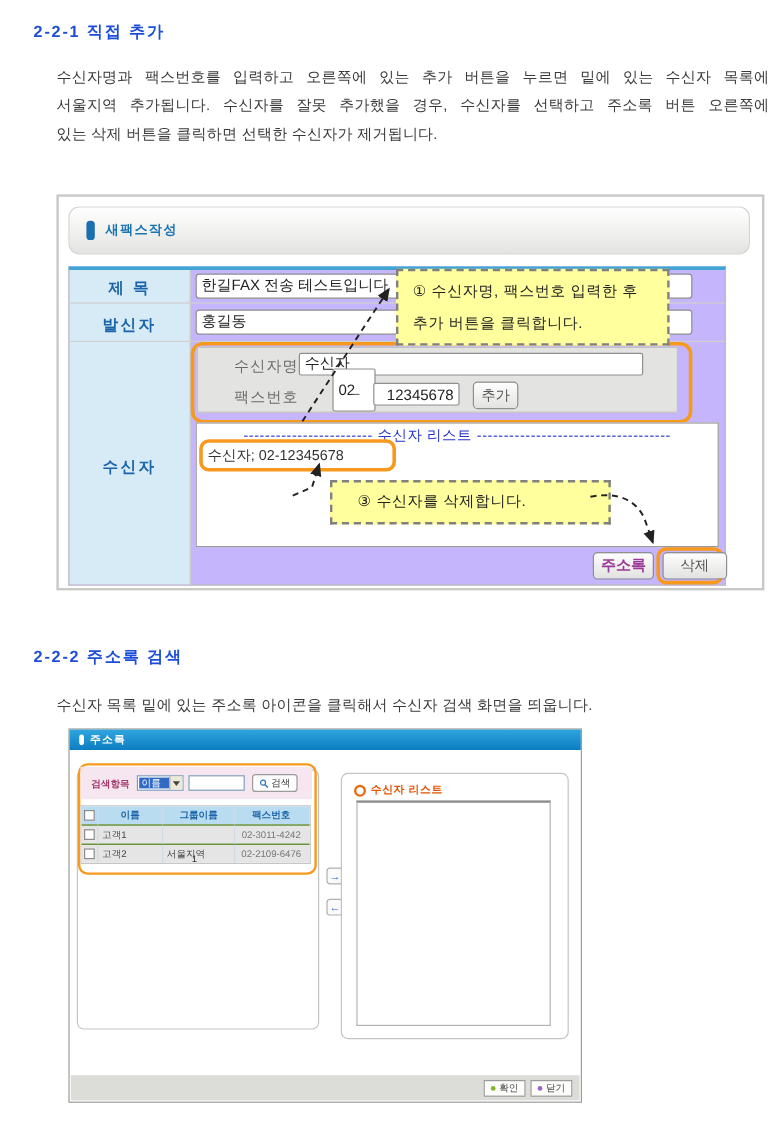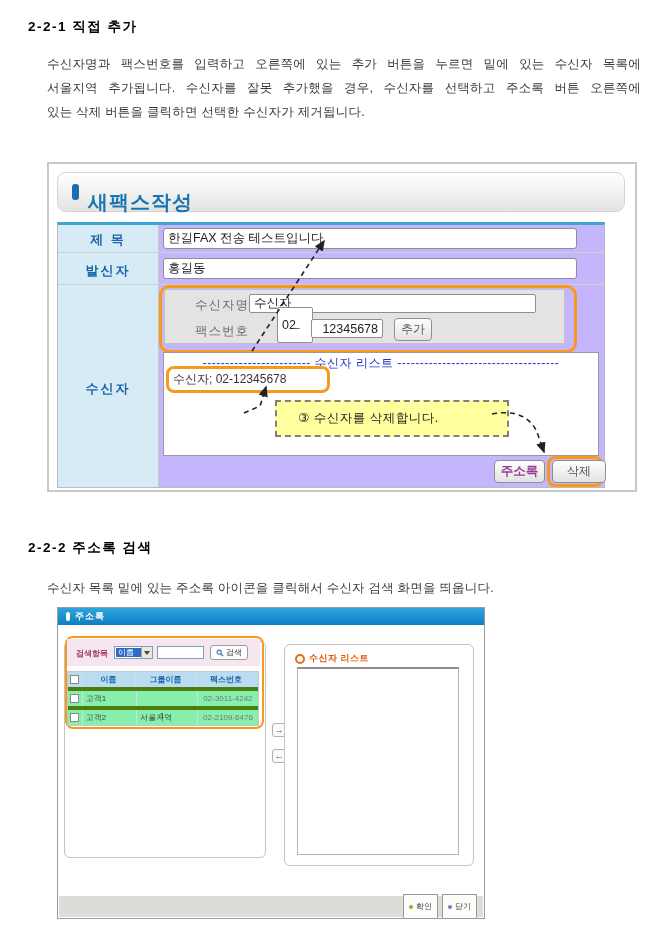--- a/index.html
+++ b/index.html
@@ -1,28 +1,28 @@
 <!DOCTYPE html>
 <html><head>
 <meta charset="utf-8">
 <style>
   html,body{margin:0;padding:0;background:#fff;}
   #page{position:relative;width:650px;height:941px;background:#fff;overflow:hidden;
         font-family:"Liberation Sans","DejaVu Sans",sans-serif;color:#333;}
   
-  .h1{position:absolute;left:28px;font-size:13.5px;font-weight:bold;color:#000000;letter-spacing:1.5px;}
+  .h1{position:absolute;left:28px;font-size:13.5px;font-weight:bold;color:#1d4ed8;letter-spacing:1.5px;}
   .para{position:absolute;left:47px;width:594px;font-size:12.5px;color:#3a3a3a;letter-spacing:.2px;}
   .jline{height:24px;line-height:24px;text-align:justify;text-align-last:justify;white-space:nowrap;overflow:hidden;}
   .lline{height:24px;line-height:24px;}
   
   #shot1{position:absolute;left:47px;top:162px;width:586px;height:326px;border:2px solid #c9c9c7;background:#fff;}
   .fax-header{position:absolute;left:8px;top:8px;width:566px;height:38px;border:1px solid #d4d4d2;border-radius:9px;
               background:linear-gradient(#ffffff,#f0f0ee 55%,#e3e3e1);}
   .pill{position:absolute;left:14px;top:11px;width:7px;height:16px;background:#1b6fb0;border-radius:3px;}
-  .fax-title{position:absolute;left:30px;top:12px;line-height:38px;font-size:20px;font-weight:bold;color:#1a74b4;letter-spacing:1px;font-family:Liberation Mono, monospace;}
+  .fax-title{position:absolute;left:30px;top:0;line-height:38px;font-size:11px;font-weight:bold;color:#1a74b4;letter-spacing:1px;}
   .fax-table{position:absolute;left:8px;top:58px;width:546px;height:262px;border:1px solid #bcbcbc;border-top:3px solid #41a5d4;background:#c4b5fd;}
   .lblcol{position:absolute;left:0;top:0;width:100px;height:100%;background:#d7ebf7;border-right:1px solid #c6c6c6;}
   .rowline{position:absolute;left:0;right:0;border-top:1px solid #cfcfcf;}
   .r1{top:27px;} .r2{top:59px;}
   .flabel{position:absolute;left:0;width:100px;text-align:center;color:#1c64a9;font-weight:bold;font-size:13px;letter-spacing:2px;}
   .l1{top:6px;} .l2{top:37px;} .l3{top:155px;}
   .inp{position:absolute;border:1px solid #8f8f8f;border-radius:3px;background:#fff;font-size:12.5px;color:#222;
        padding:0 4px;box-sizing:border-box;font-family:inherit;}
   .inp-subject{left:105px;top:3px;width:414px;height:21px;}
   .inp-sender{left:105px;top:33px;width:414px;height:21px;}
@@ -69,41 +69,41 @@
   .sel{position:absolute;left:47px;top:7px;width:39px;height:13px;border:1px solid #7f9db9;background:#fff;box-sizing:border-box;}
   .selval{position:absolute;left:1px;top:1px;right:11px;bottom:1px;background:#316ac5;color:#fff;font-size:8px;line-height:9px;padding-left:2px;overflow:hidden;}
   .selbtn{position:absolute;right:0;top:0;width:10px;height:11px;background:#ece9d8;border-left:1px solid #aca899;}
   .selarrow{position:absolute;left:2px;top:4px;width:0;height:0;border-left:3px solid transparent;border-right:3px solid transparent;border-top:4px solid #444;}
   .sinput{position:absolute;left:90px;top:7px;width:47px;height:13px;border:1px solid #7f9db9;box-sizing:border-box;font-size:8px;padding:0 2px;font-family:inherit;}
   .sbtn{position:absolute;left:143px;top:6px;width:38px;height:15px;border:1px solid #9c9c9c;border-radius:3px;background:#fdfdfd;
         font-size:8px;color:#333;display:flex;align-items:center;justify-content:center;gap:2px;box-sizing:border-box;padding:0;font-family:inherit;}
   .abk-table{position:absolute;left:9px;top:63px;width:190px;border:1px solid #c6c6c6;z-index:3;background:#fff;}
   .trow{display:flex;height:15px;line-height:15px;font-size:8px;}
   .hrow{background:#badcf0;color:#1c64a9;font-weight:bold;}
-  .drow{background:#86efac;border-top:4px solid #4d7c0f;color:#444;justify-content:space-between;}
+  .drow{background:#e5e5e5;border-top:1px solid #4d7c0f;color:#444;}
   .c{box-sizing:border-box;overflow:hidden;white-space:nowrap;}
   .c1{width:13px;display:flex;align-items:center;justify-content:center;}
   .c2{width:54px;border-left:1px solid #cfdde8;}
   .c3{width:60px;border-left:1px solid #cfdde8;}
   .c4{width:61px;border-left:1px solid #cfdde8;}
   .hc{text-align:center;}
   .tc{padding-left:3px;}
   .fc{text-align:center;color:#777;}
   .cb{display:inline-block;width:7px;height:7px;border:1px solid #8a8a8a;background:#fff;}
   .pgn{position:absolute;left:9px;top:103px;width:190px;text-align:center;font-size:8px;color:#333;z-index:3;}
   .mv{position:absolute;left:214px;width:14px;height:14px;border:1px solid #b0b0b0;border-radius:3px;background:#fafafa;
       color:#2a5fd0;font-size:9px;line-height:11px;text-align:center;padding:0;font-family:inherit;}
   .mv1{top:115px;} .mv2{top:141px;}
   .rhead{position:absolute;left:10px;top:7px;display:flex;align-items:center;gap:4px;}
   .ring{width:6px;height:6px;border:2px solid #e96b12;border-radius:50%;}
   .rtitle{font-size:9px;font-weight:bold;color:#e55300;letter-spacing:.5px;}
   .rlist{position:absolute;left:12px;top:22px;width:160px;height:185px;background:#fff;border:1px solid #b4b4b4;border-top:2px solid #8e8e8e;}
   .abk-footer{position:absolute;left:1px;right:1px;bottom:1px;height:21px;background:#dcdcd8;
               display:flex;align-items:center;justify-content:flex-end;padding-right:6px;gap:4px;}
-  .fbtn{height:25px;border:1px solid #9a9a9a;background:#fcfcfa;font-size:8px;color:#444;
+  .fbtn{height:14px;border:1px solid #9a9a9a;background:#fcfcfa;font-size:8px;color:#444;
         display:inline-flex;align-items:center;gap:3px;padding:0 5px;font-family:inherit;}
   .dot{width:4px;height:4px;border-radius:50%;}
   .dot-ok{background:#86b62a;} .dot-cl{background:#9a66c8;}
 </style>
 </head>
 <body>
 
 <div id="page">
 
   <div class="h1" style="top:18px;">2-2-1 직접 추가</div>
@@ -147,20 +147,24 @@
         <div class="entrybox"></div>
         <div class="entrytext">수신자; 02-12345678</div>
       </div>
 
       <button class="btn btn-abook">주소록</button>
       <div class="del-orange"></div>
       <button class="btn btn-del">삭제</button>
     </div>
   </div>
 
+  <div class="callout" id="callout1">
+    <div class="cl1">① 수신자명, 팩스번호 입력한 후</div>
+    <div class="cl2">추가 버튼을 클릭합니다.</div>
+  </div>
   <div class="callout" id="callout3">③ 수신자를 삭제합니다.</div>
 
   <svg id="arrows">
     <defs>
       <marker id="ah" markerWidth="9" markerHeight="8" refX="6" refY="3" orient="auto">
         <path d="M0,0 L7,3 L0,6 z" fill="#222"></path>
       </marker>
     </defs>
     <path d="M 252 351 L 324 241" fill="none" stroke="#222" stroke-width="1.6" stroke-dasharray="5 4" marker-end="url(#ah)"></path>
     <path d="M 244 413 L 260 406 L 266 387" fill="none" stroke="#222" stroke-width="1.6" stroke-dasharray="5 4" marker-end="url(#ah)"></path>

